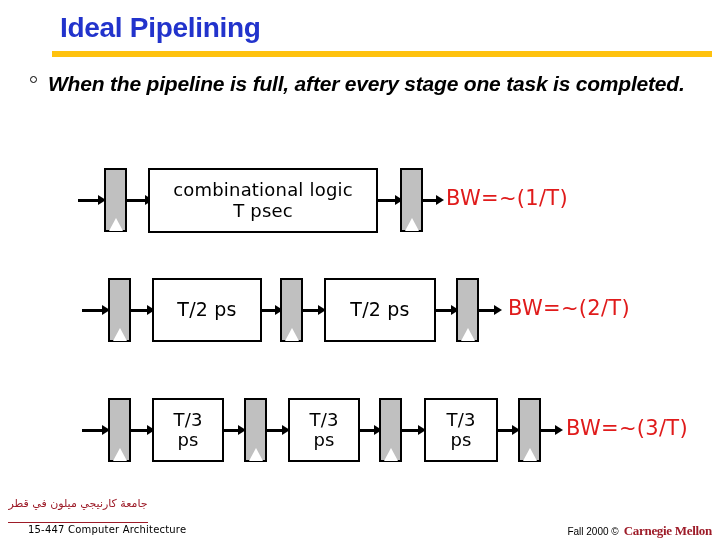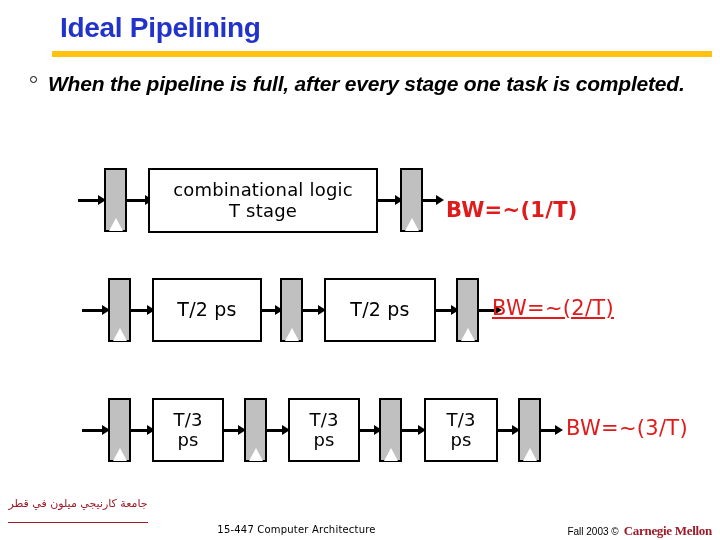--- a/index.html
+++ b/index.html
@@ -128,25 +128,25 @@
     white-space: nowrap;
     letter-spacing: 0.3px;
   }
 
   
   #footer-center {
     position: absolute;
     left: 0;
     top: 524px;
     width: 593px;
-    text-align: center;
     font-family: "DejaVu Sans", sans-serif;
     font-size: 10px;
     color: #000;
     letter-spacing: 0.2px;
+    padding-left: 28px;
   }
   #footer-right {
     position: absolute;
     right: 8px;
     top: 523px;
     font-size: 10px;
     color: #000;
     white-space: nowrap;
     display: flex;
     align-items: baseline;
@@ -209,35 +209,35 @@
   <div class="reg" style="left:104px; top:0px; width:23px; height:64px;">
     <div class="notch"></div>
   </div>
 
   <div class="wire" style="left:127px; top:31px; width:20px;"></div>
   <div class="arrowhead" style="left:145px; top:27px;"></div>
 
   <div class="stage-box two-line" style="left:148px; top:0px; width:230px; height:65px;">
     <span>
       <span>combinational logic</span><br>
-      <span>T stage</span>
+      <span>T psec</span>
     </span>
   </div>
 
   <div class="wire" style="left:378px; top:31px; width:19px;"></div>
   <div class="arrowhead" style="left:395px; top:27px;"></div>
 
   <div class="reg" style="left:400px; top:0px; width:23px; height:64px;">
     <div class="notch"></div>
   </div>
 
   <div class="wire" style="left:423px; top:31px; width:16px;"></div>
   <div class="arrowhead" style="left:436px; top:27px;"></div>
 
-  <div class="bw-label" style="left:446px; top:30px;font-weight:bold;">BW=~(1/T)</div>
+  <div class="bw-label" style="left:446px; top:18px;">BW=~(1/T)</div>
 </div>
 
 <div class="pipe-row" style="top:278px;">
   <div class="wire" style="left:82px;  top:31px; width:22px;"></div>
   <div class="arrowhead" style="left:102px; top:27px;"></div>
 
   <div class="reg" style="left:108px; top:0px; width:23px; height:64px;">
     <div class="notch"></div>
   </div>
 
@@ -261,21 +261,21 @@
   <div class="wire" style="left:436px; top:31px; width:18px;"></div>
   <div class="arrowhead" style="left:451px; top:27px;"></div>
 
   <div class="reg" style="left:456px; top:0px; width:23px; height:64px;">
     <div class="notch"></div>
   </div>
 
   <div class="wire" style="left:479px; top:31px; width:18px;"></div>
   <div class="arrowhead" style="left:494px; top:27px;"></div>
 
-  <div class="bw-label" style="left:492px; top:18px;text-decoration:underline;">BW=~(2/T)</div>
+  <div class="bw-label" style="left:508px; top:18px;">BW=~(2/T)</div>
 </div>
 
 <div class="pipe-row" style="top:398px;">
   <div class="wire" style="left:82px;  top:31px; width:22px;"></div>
   <div class="arrowhead" style="left:102px; top:27px;"></div>
 
   <div class="reg" style="left:108px; top:0px; width:23px; height:64px;">
     <div class="notch"></div>
   </div>
 
@@ -336,15 +336,15 @@
   <div class="bw-label" style="left:566px; top:18px;">BW=~(3/T)</div>
 </div>
 
 <div id="qatar-logo">
   <div class="arabic">جامعة كارنيجي ميلون في قطر</div>
 </div>
 
 <div id="footer-center">15-447  Computer Architecture</div>
 
 <div id="footer-right">
-  <span>Fall 2003 ©</span>
+  <span>Fall 2000 ©</span>
   <span class="cmu-word">Carnegie Mellon</span>
 </div>
 
 </body></html>

